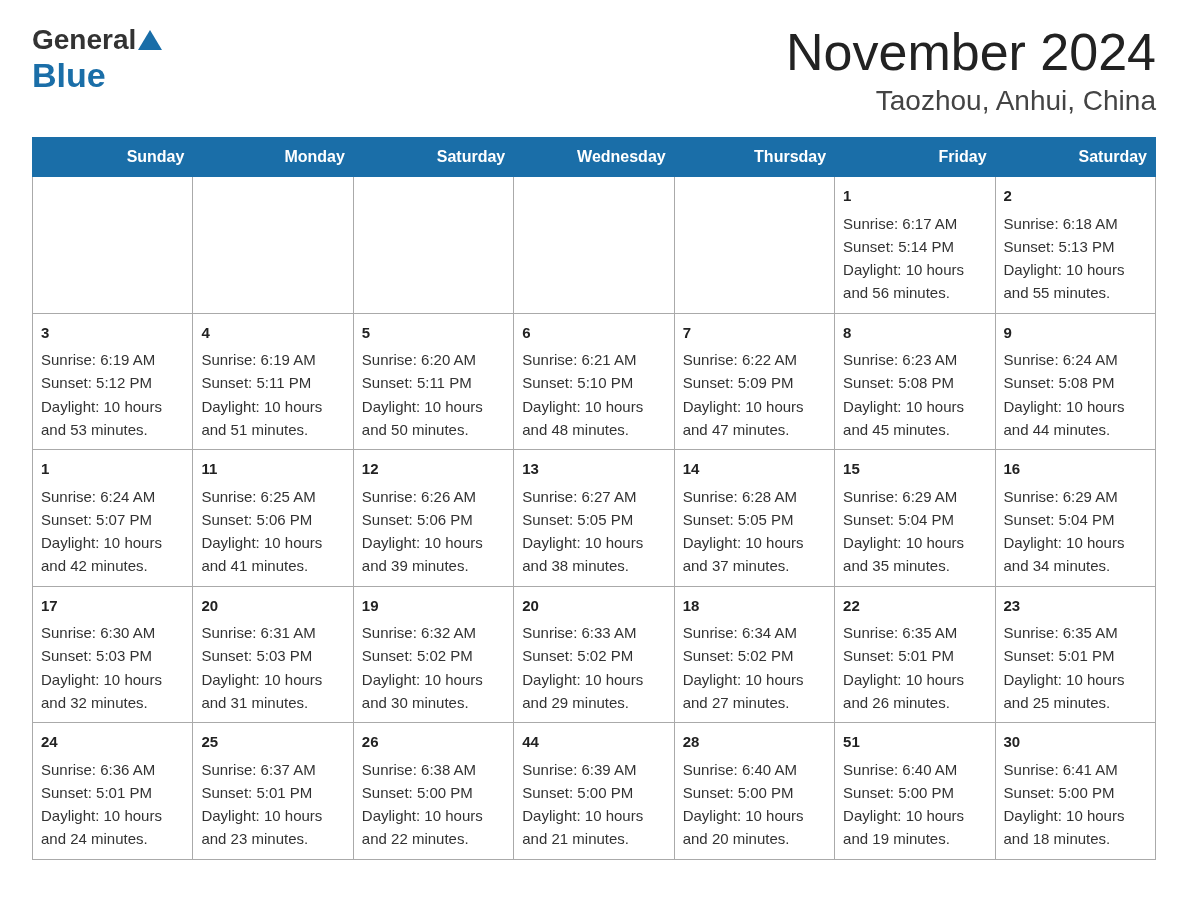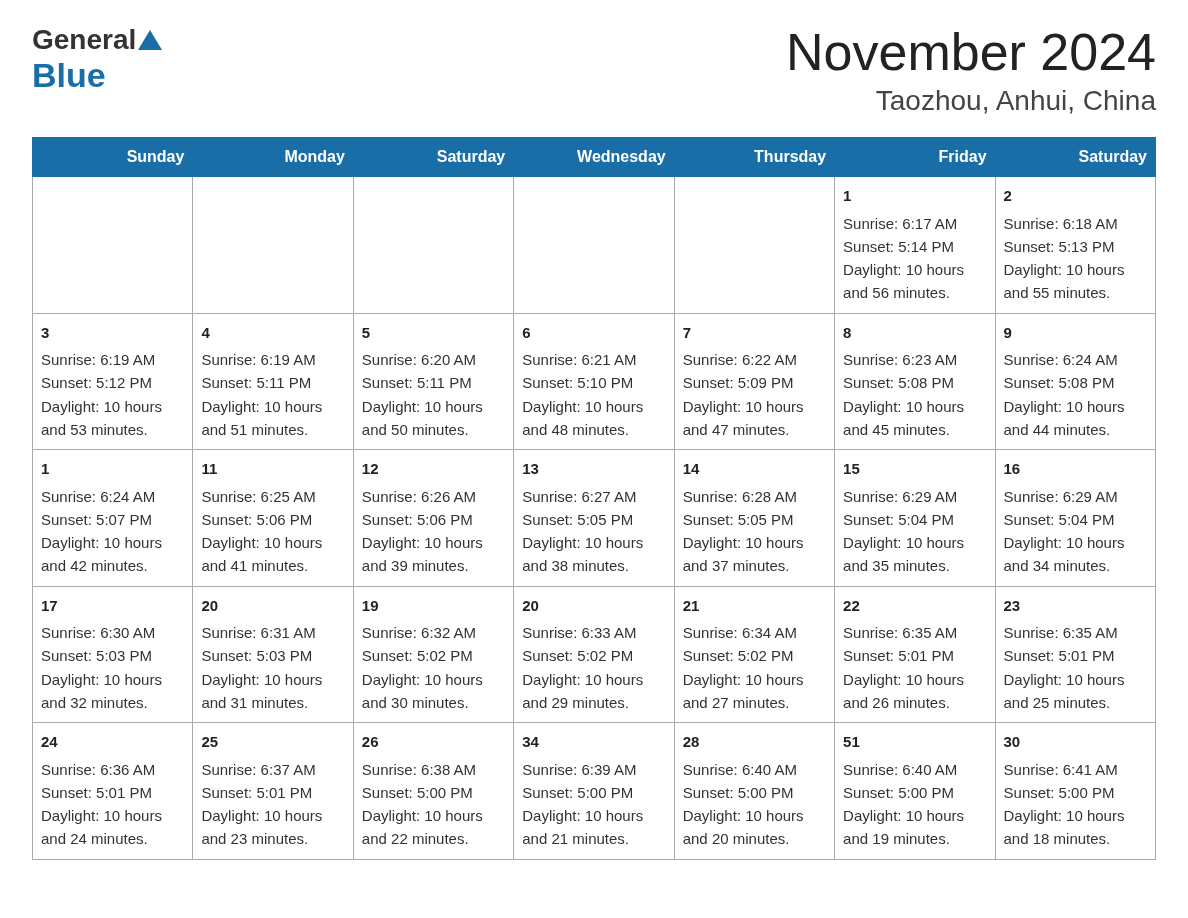--- a/index.html
+++ b/index.html
@@ -215,21 +215,21 @@
         </td>
         <td>
           <span class="day-number">19</span>
           <div class="day-info">Sunrise: 6:32 AM<br>Sunset: 5:02 PM<br>Daylight: 10 hours and 30 minutes.</div>
         </td>
         <td>
           <span class="day-number">20</span>
           <div class="day-info">Sunrise: 6:33 AM<br>Sunset: 5:02 PM<br>Daylight: 10 hours and 29 minutes.</div>
         </td>
         <td>
-          <span class="day-number">21</span>
+          <span class="day-number">18</span>
           <div class="day-info">Sunrise: 6:34 AM<br>Sunset: 5:02 PM<br>Daylight: 10 hours and 27 minutes.</div>
         </td>
         <td>
           <span class="day-number">22</span>
           <div class="day-info">Sunrise: 6:35 AM<br>Sunset: 5:01 PM<br>Daylight: 10 hours and 26 minutes.</div>
         </td>
         <td>
           <span class="day-number">23</span>
           <div class="day-info">Sunrise: 6:35 AM<br>Sunset: 5:01 PM<br>Daylight: 10 hours and 25 minutes.</div>
         </td>
@@ -241,21 +241,21 @@
         </td>
         <td>
           <span class="day-number">25</span>
           <div class="day-info">Sunrise: 6:37 AM<br>Sunset: 5:01 PM<br>Daylight: 10 hours and 23 minutes.</div>
         </td>
         <td>
           <span class="day-number">26</span>
           <div class="day-info">Sunrise: 6:38 AM<br>Sunset: 5:00 PM<br>Daylight: 10 hours and 22 minutes.</div>
         </td>
         <td>
-          <span class="day-number">34</span>
+          <span class="day-number">44</span>
           <div class="day-info">Sunrise: 6:39 AM<br>Sunset: 5:00 PM<br>Daylight: 10 hours and 21 minutes.</div>
         </td>
         <td>
           <span class="day-number">28</span>
           <div class="day-info">Sunrise: 6:40 AM<br>Sunset: 5:00 PM<br>Daylight: 10 hours and 20 minutes.</div>
         </td>
         <td>
           <span class="day-number">51</span>
           <div class="day-info">Sunrise: 6:40 AM<br>Sunset: 5:00 PM<br>Daylight: 10 hours and 19 minutes.</div>
         </td>

